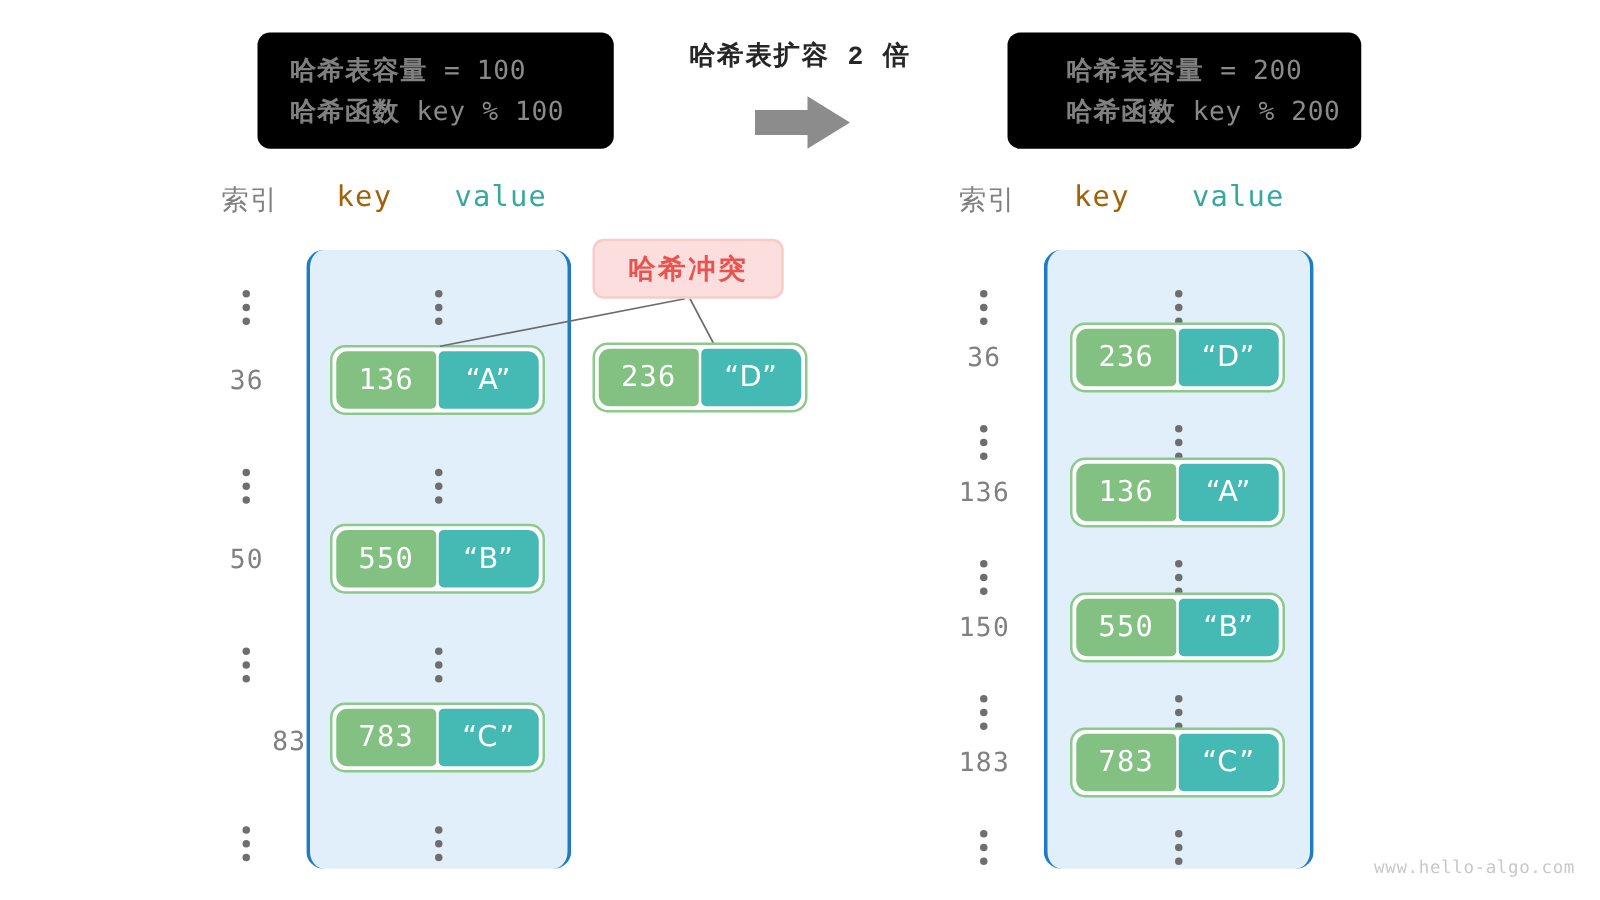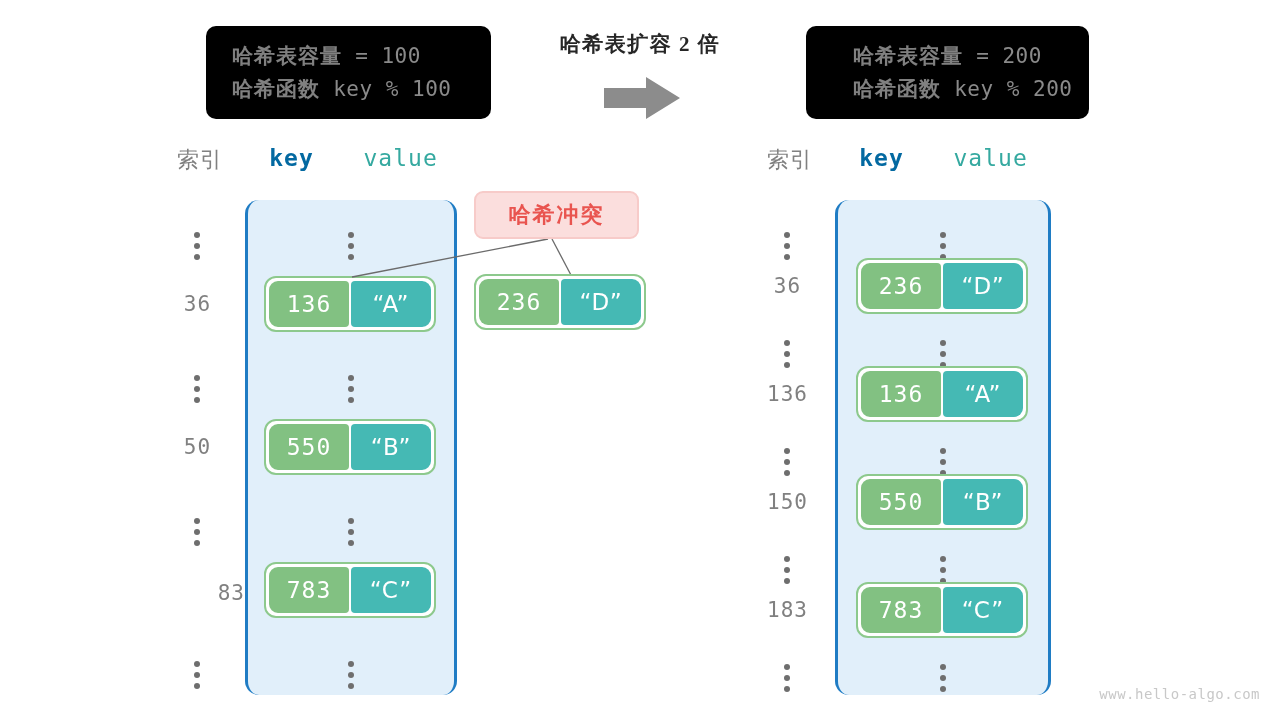--- a/index.html
+++ b/index.html
@@ -46,21 +46,21 @@
   #info-left  { left: 206px; top: 26px; width: 285px; height: 93px; }
   #info-right { left: 806px; top: 26px; width: 283px; height: 93px; padding-left: 47px; }
 
   
   #transition-title {
     position: absolute;
     left: 520px;
     top: 30px;
     width: 240px;
     text-align: center;
-    font-family: Liberation Serif, serif;
+    font-family: Liberation Mono, monospace;
     font-weight: bold;
     font-size: 21px;
     color: #262626;
     letter-spacing: 1.5px;
     white-space: pre;
   }
   #arrow-right-icon {
     position: absolute;
     left: 604px;
     top: 76px;
@@ -90,21 +90,21 @@
     letter-spacing: 1px;
   }
   .head-kv {
     position: absolute;
     left: 96px;
     width: 215px;
     text-align: center;
     font-size: 23px;
     letter-spacing: 1px;
   }
-  .head-kv .k { color: #0369a1; font-weight: bold; }
+  .head-kv .k { color: #a16207; }
   .head-kv .v { color: #35a9a0; margin-left: 20px; }
 
   
   .bucket-col {
     position: absolute;
     left: 95px;
     top: 200px;
     width: 212px;
     height: 495px;
     background: #e1effa;
@@ -181,21 +181,21 @@
     border-radius: 4px 9px 9px 4px;
     margin-left: 2px;
     font-family: "DejaVu Sans", "Liberation Sans", sans-serif;
   }
 
   
   #collision-badge {
     position: absolute;
     left: 474px;
     top: 191px;
-    width: 165px;
+    width: 153px;
     height: 48px;
     background: #fbdedd;
     border: 2px solid #f7cbc9;
     border-radius: 9px;
     box-sizing: border-box;
     display: flex;
     align-items: center;
     justify-content: center;
     font-family: "DejaVu Sans", "Liberation Sans", sans-serif;
     font-weight: bold;

